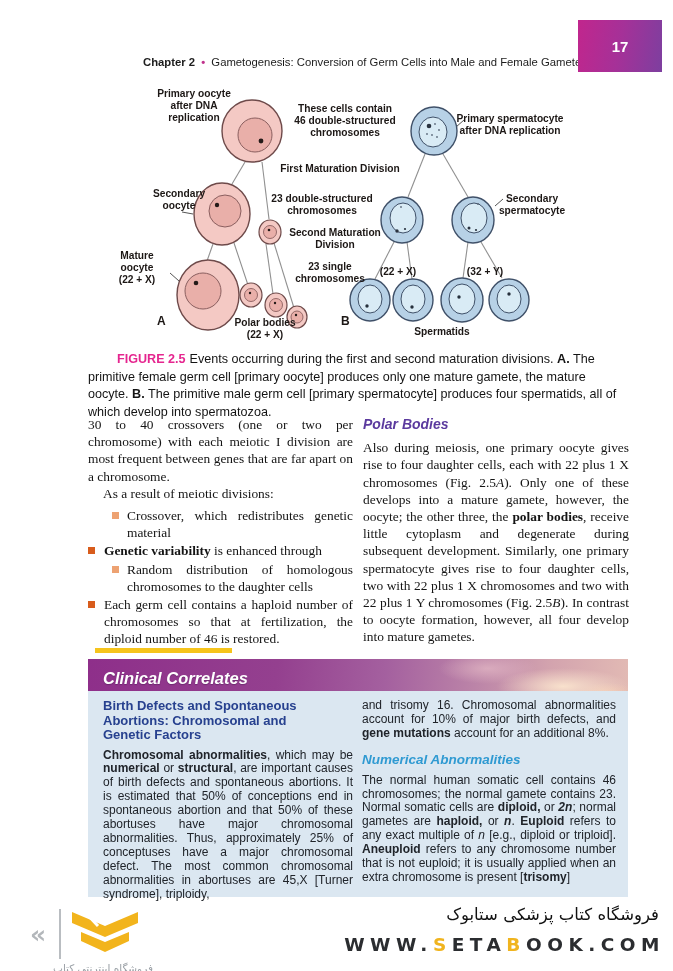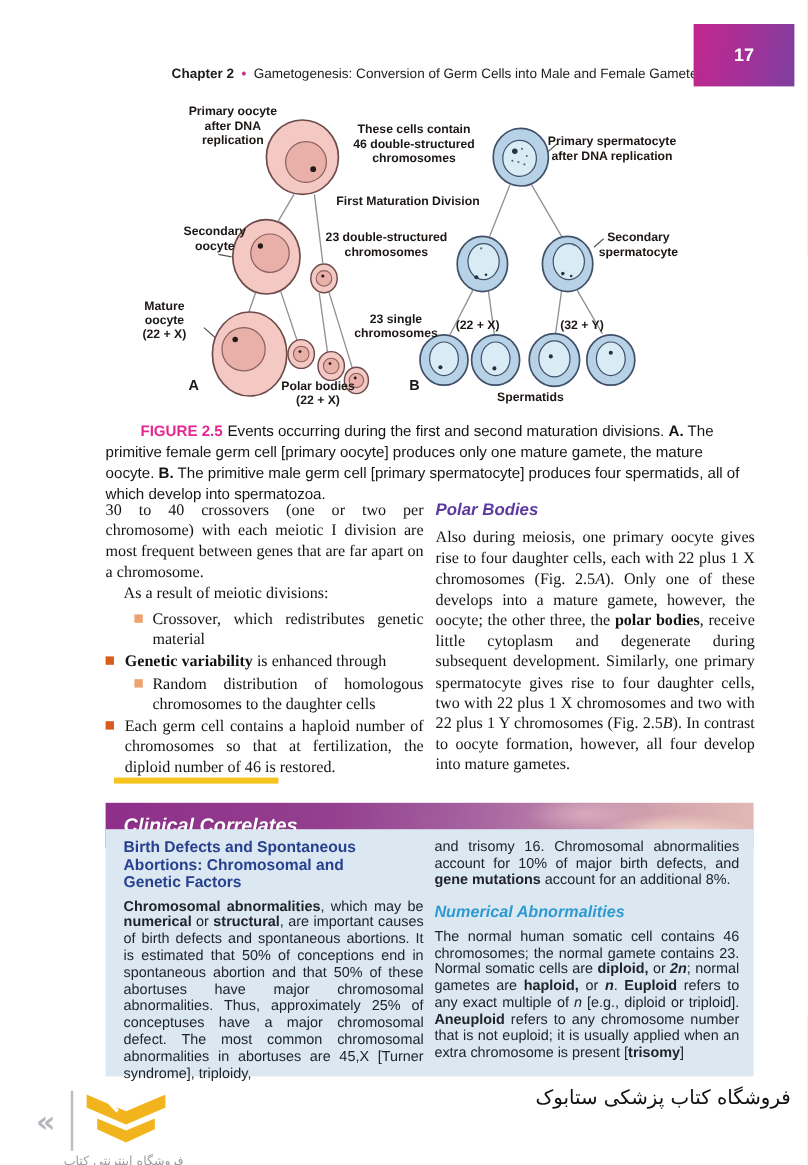--- a/index.html
+++ b/index.html
@@ -40,21 +40,21 @@
   .sq1{background:#d85c1c;margin-right:9px;}
   .sq2{background:#eda272;margin-right:8px;}
   .b-l2{margin-left:24px;}
   .bullet .bt{flex:1;text-align:justify;}
   .pb-head{font-family:"Liberation Sans",sans-serif;font-weight:700;font-style:italic;
            font-size:14px;color:#5b3a9e;margin-bottom:6px;text-align:left;}
 
   
   .clinical{position:absolute;left:88px;top:648px;width:540px;}
   .cc-accent{position:absolute;left:7px;top:0;width:137px;height:5px;background:#f6c41c;}
-  .cc-banner{position:absolute;left:0;top:21px;width:540px;height:38px;
+  .cc-banner{position:absolute;left:0;top:11px;width:540px;height:38px;
      background:
        radial-gradient(ellipse 95px 26px at 88% 72%, rgba(250,228,206,0.95), rgba(250,228,206,0) 70%),
        radial-gradient(ellipse 70px 22px at 74% 25%, rgba(226,182,196,0.75), rgba(226,182,196,0) 70%),
        radial-gradient(ellipse 40px 14px at 96% 90%, rgba(244,205,180,0.9), rgba(244,205,180,0) 75%),
        linear-gradient(95deg,#8e2f8a 0%,#94408f 35%,#a4609f 55%,#bc85a8 72%,#d3a3ae 85%,#e2bab4 100%);
      display:flex;align-items:center;}
   .cc-banner .cc-title{color:#ffffff;font-weight:700;font-style:italic;font-size:16.5px;
      padding-left:15px;text-shadow:0 1px 1px rgba(60,20,70,.4);}
   .cc-box{position:absolute;left:0;top:43px;width:540px;height:206px;background:#dbe7f1;
      box-sizing:border-box;padding:8px 12px 0 15px;display:flex;gap:9px;
@@ -211,20 +211,22 @@
 chromosomes</div>
     <div class="fig-label fl-c" style="left:370px;top:28px;width:110px;">Primary spermatocyte
 after DNA replication</div>
     <div class="fig-label fl-c" style="left:195px;top:78px;width:120px;">First Maturation Division</div>
     <div class="fig-label fl-c" style="left:64px;top:103px;width:60px;">Secondary
 oocyte</div>
     <div class="fig-label fl-c" style="left:177px;top:108px;width:120px;">23 double-structured
 chromosomes</div>
     <div class="fig-label fl-c" style="left:402px;top:108px;width:90px;">Secondary
 spermatocyte</div>
+    <div class="fig-label fl-c" style="left:190px;top:142px;width:120px;">Second Maturation
+Division</div>
     <div class="fig-label fl-c" style="left:22px;top:165px;width:60px;">Mature
 oocyte
 (22 + X)</div>
     <div class="fig-label fl-c" style="left:185px;top:176px;width:120px;">23 single
 chromosomes</div>
     <div class="fig-label fl-c" style="left:283px;top:181px;width:60px;">(22 + X)</div>
     <div class="fig-label fl-c" style="left:370px;top:181px;width:60px;">(32 + Y)</div>
     <div class="fig-label fl-c" style="left:130px;top:232px;width:100px;">Polar bodies
 (22 + X)</div>
     <div class="fig-label fl-big" style="left:72px;top:230px;">A</div>
@@ -291,14 +293,15 @@
       <span class="ft-divider"></span>
       <svg width="66" height="52" viewBox="0 0 66 52">
         <polygon points="0,4 33,18 66,4 66,15 33,29 0,15" fill="#f2b41c"></polygon>
         <polygon points="9,24 33,34 57,24 57,33 33,44 9,33" fill="#f2b41c"></polygon>
         <line x1="12" y1="3" x2="26" y2="18" stroke="#ffffff" stroke-width="3"></line>
       </svg>
     </div>
     <div class="ft-tagline">فروشگاه اینترنتی کتاب</div>
   </div>
   <div class="store-fa">فروشگاه کتاب پزشکی ستابوک</div>
+  <div class="site-url"><span>WWW.</span><span style="color: rgb(240, 180, 30);">S</span><span>ETA</span><span style="color: rgb(240, 180, 30);">B</span><span>OOK.COM</span></div>
 
 </div>
 
 </body></html>

